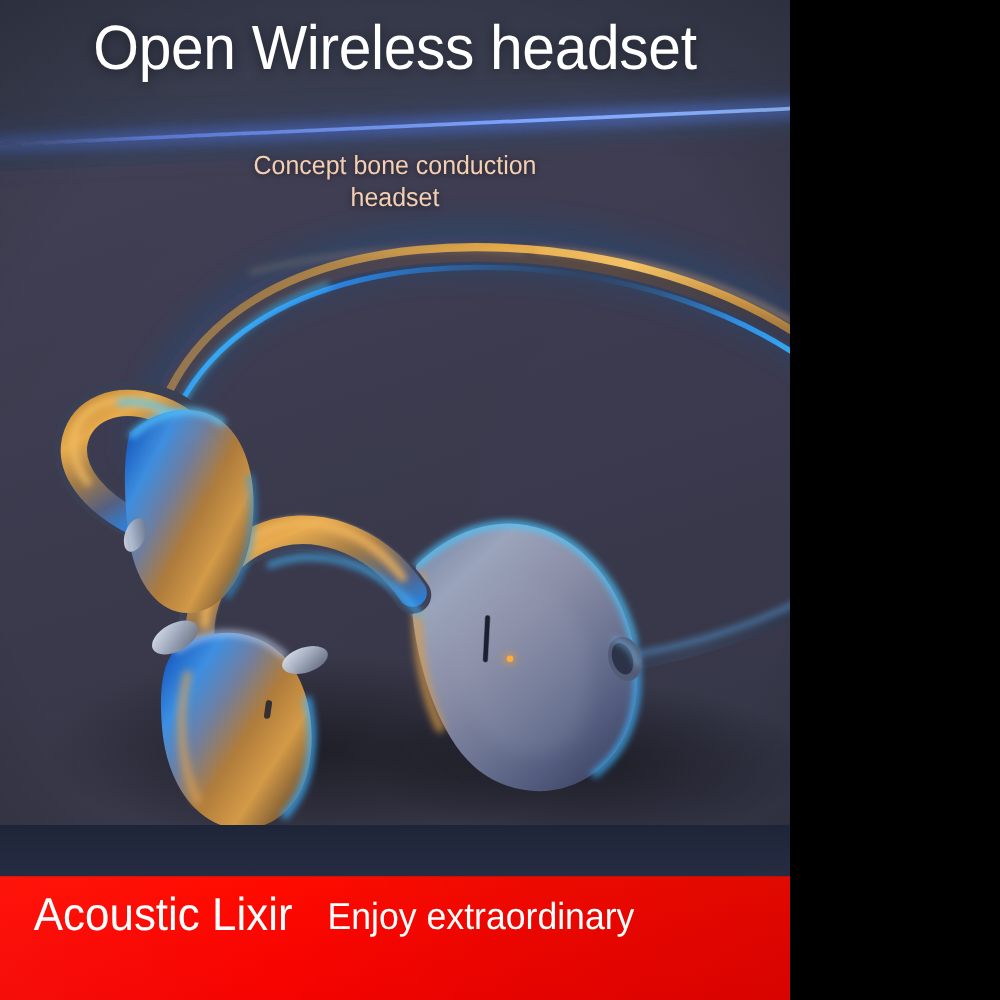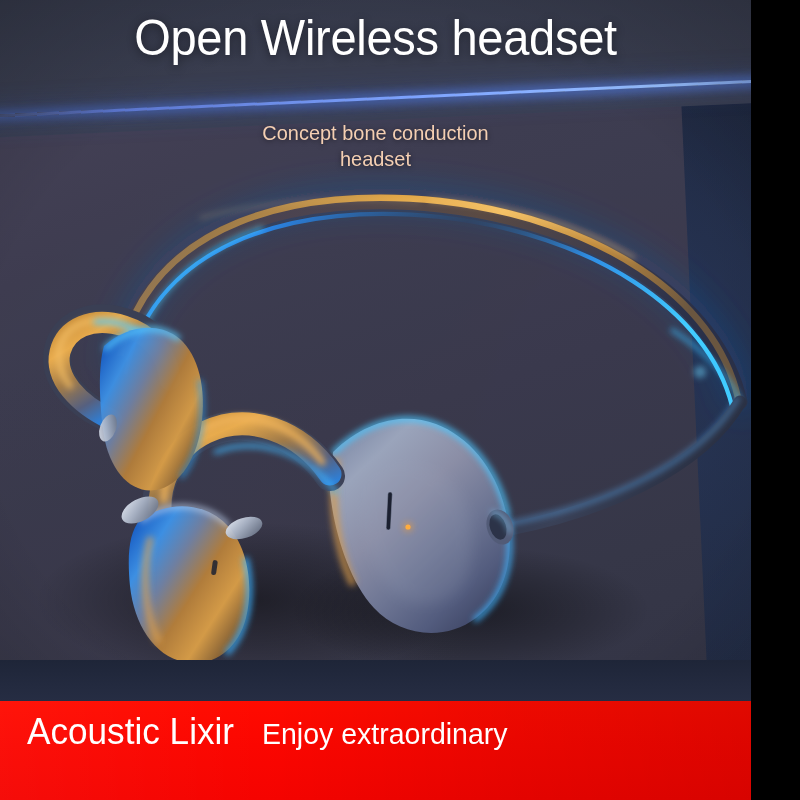--- a/index.html
+++ b/index.html
@@ -1,20 +1,20 @@
 <!DOCTYPE html>
 <html><head>
 <meta charset="utf-8">
 <style>
   html,body{margin:0;padding:0;background:#000;}
   body{font-family:"Liberation Sans",sans-serif;}
 
   #stage{
     position:relative;
-    width:751px;height:800px;
+    width:632px;height:800px;
     overflow:hidden;
     background:#2b2f41;
   }
 
   
   .bg-base{
     position:absolute;inset:0;
     background:
       radial-gradient(120% 90% at 78% 62%, #27334f 0%, #222b42 38%, #1d2437 70%, #171d2c 100%);
   }

